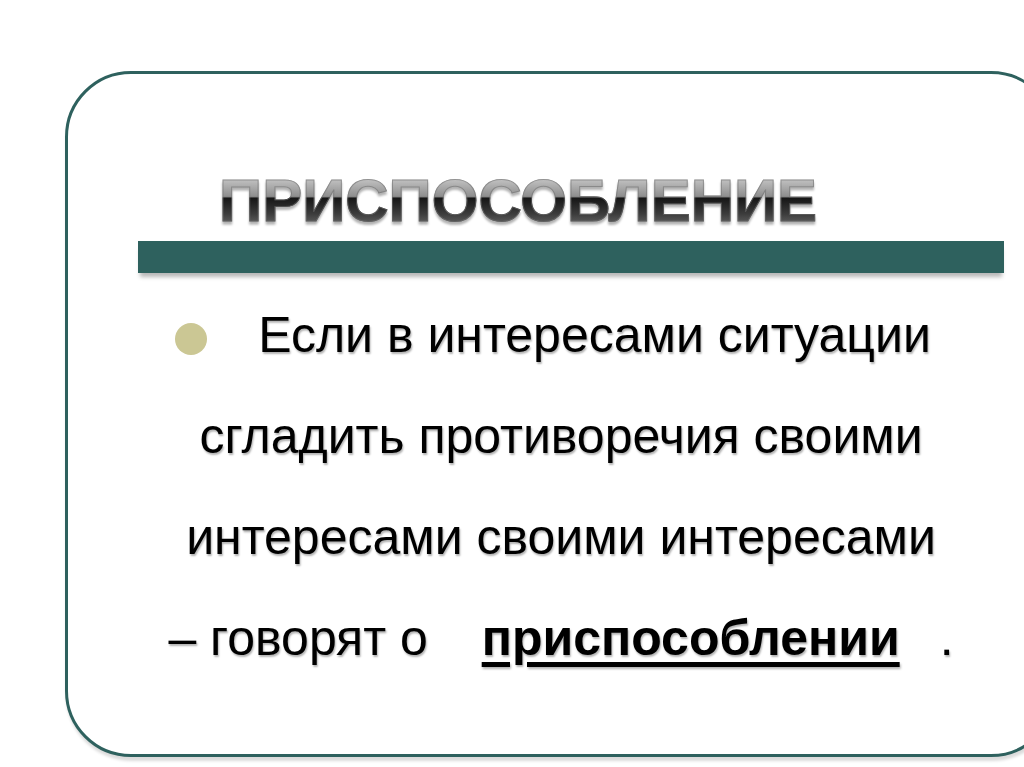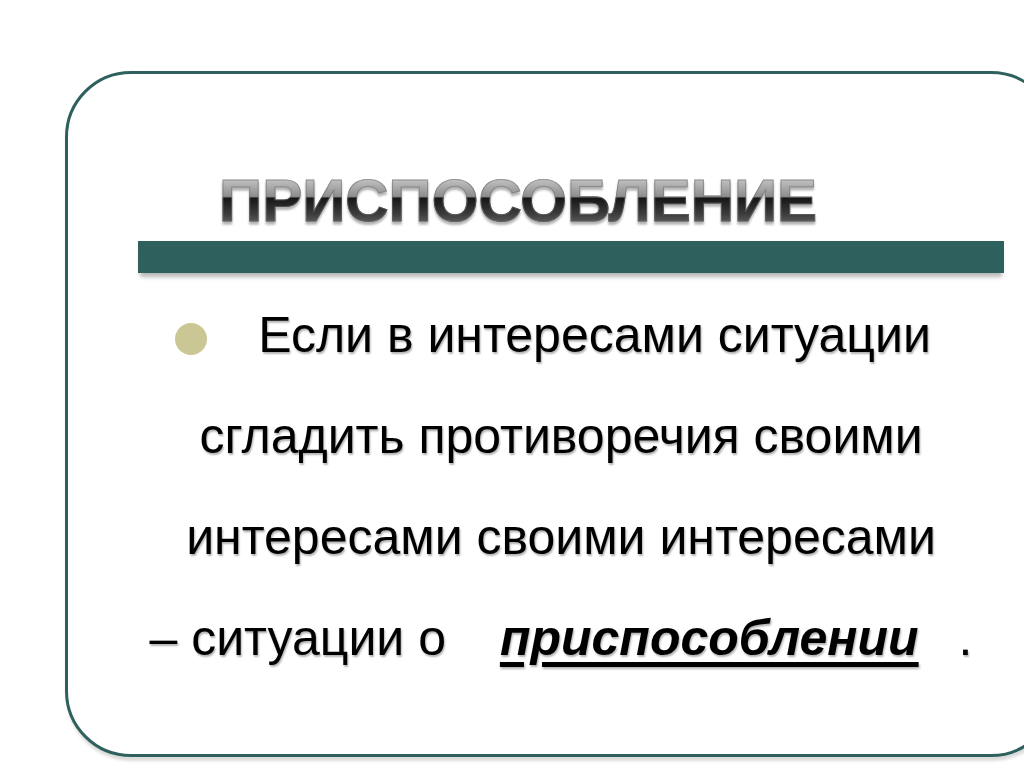--- a/index.html
+++ b/index.html
@@ -53,21 +53,21 @@
   .body-line{white-space:nowrap;}
 
   .bullet-dot{
     display:inline-block;width:21px;height:21px;border-radius:50%;
     background:var(--bullet-khaki);
     margin-right:31px;vertical-align:middle;
     text-shadow:none;
   }
 
   .emphasis{
-    font-weight:700;font-style:italic;
+    font-weight:700;
     text-decoration:underline;
     text-decoration-thickness:5px;
     text-underline-offset:7px;
   }
 </style>
 </head>
 <body>
 
 <div class="page">
   <div class="slide-frame">
@@ -78,17 +78,17 @@
 
     <div class="slide-body">
       <div class="body-line"><span class="bullet-dot"></span><span>Если в интересами ситуации</span></div>
 
 
       <div class="body-line">сгладить противоречия своими</div>
 
 
       <div class="body-line">интересами своими интересами</div>
 
-      <div class="body-line"><span>– ситуации о </span><span class="emphasis">приспособлении</span><span>.</span></div>
+      <div class="body-line"><span>– говорят о </span><span class="emphasis">приспособлении</span><span>.</span></div>
     </div>
 
   </div>
 </div>
 
 </body></html>

